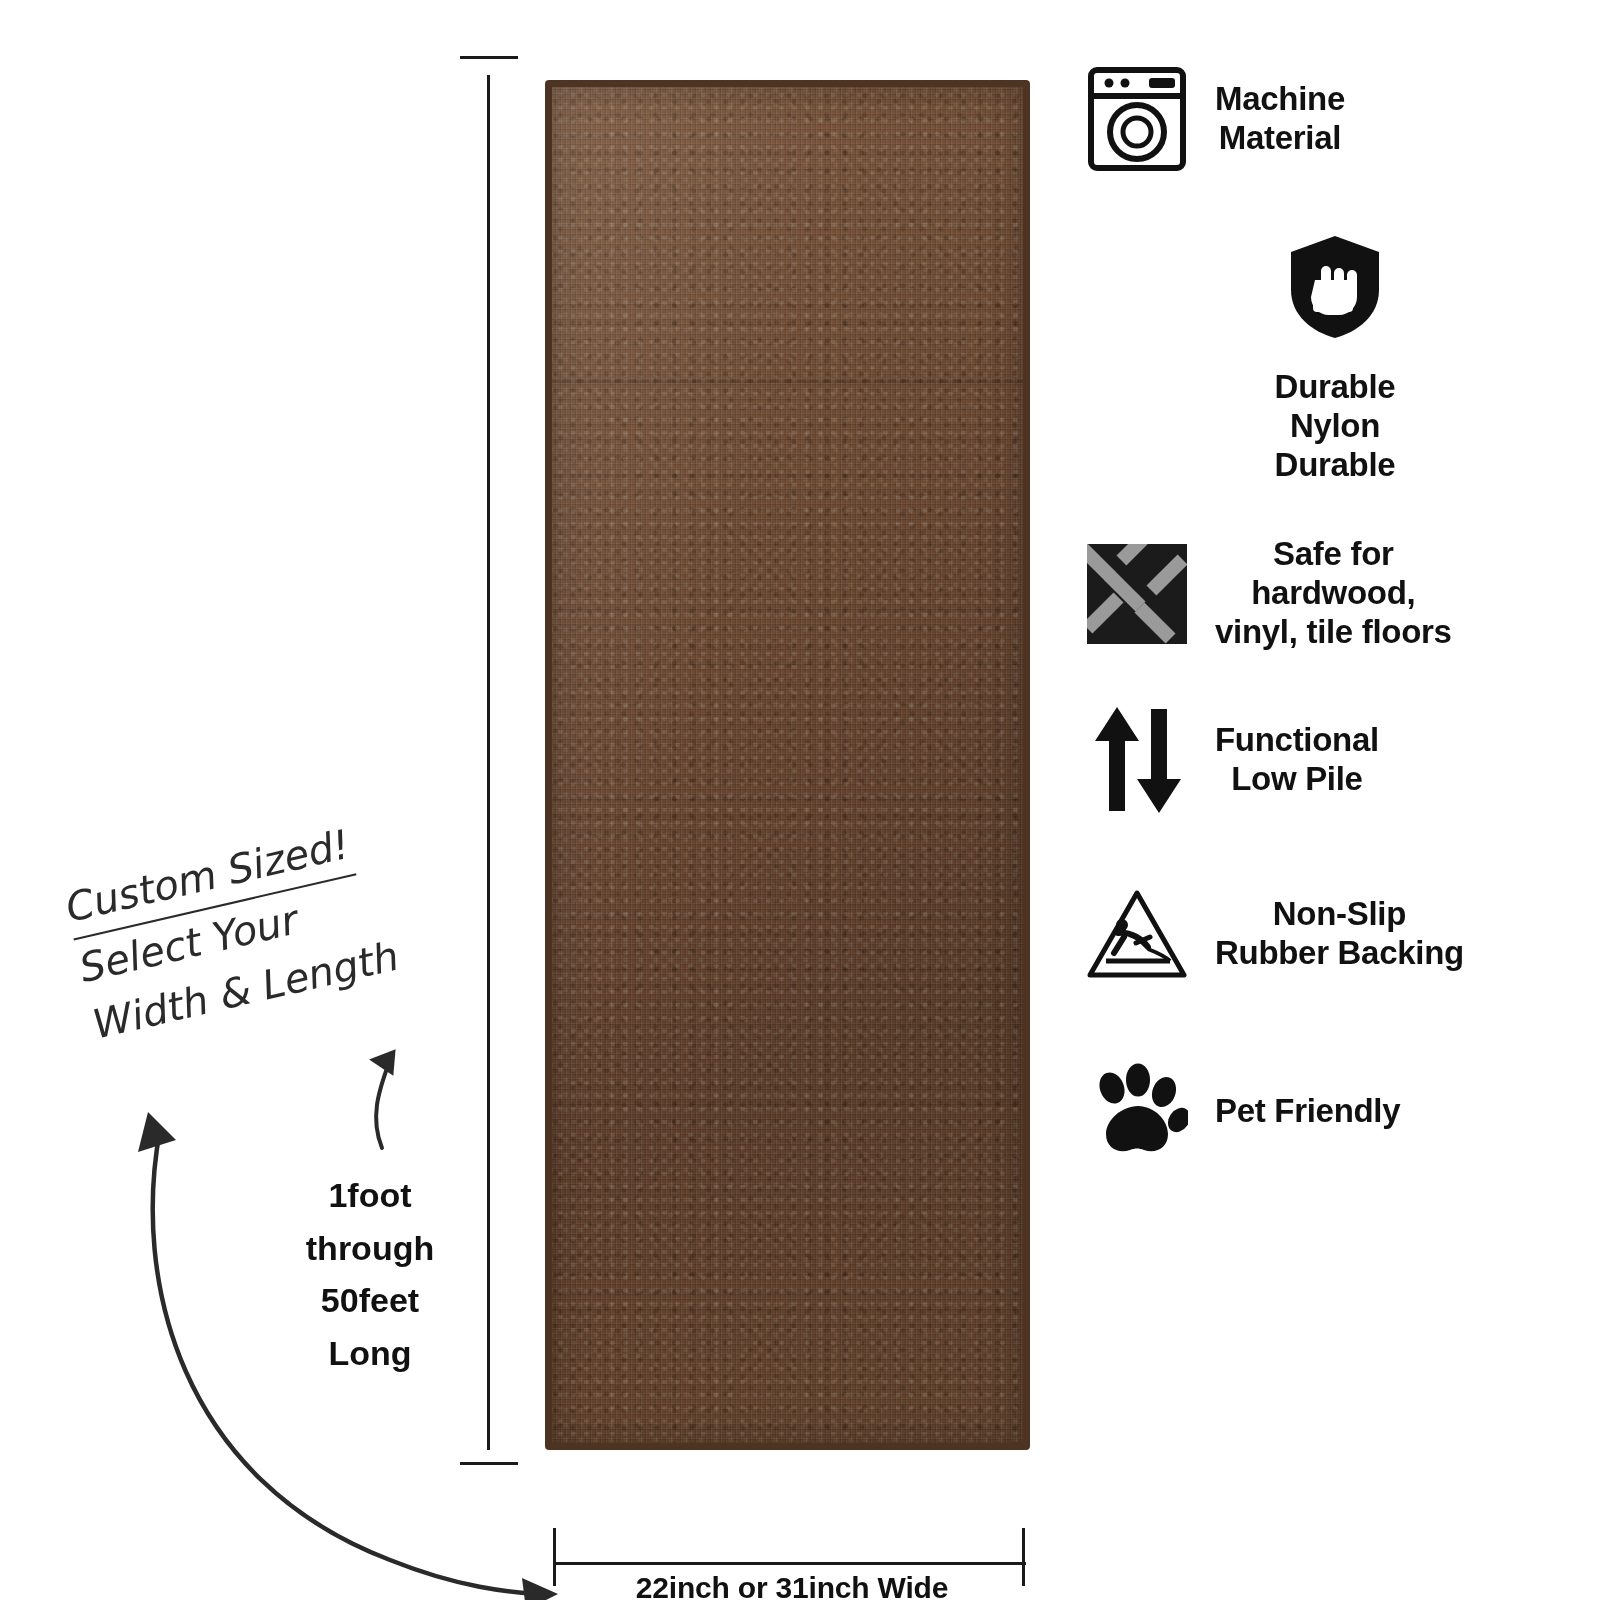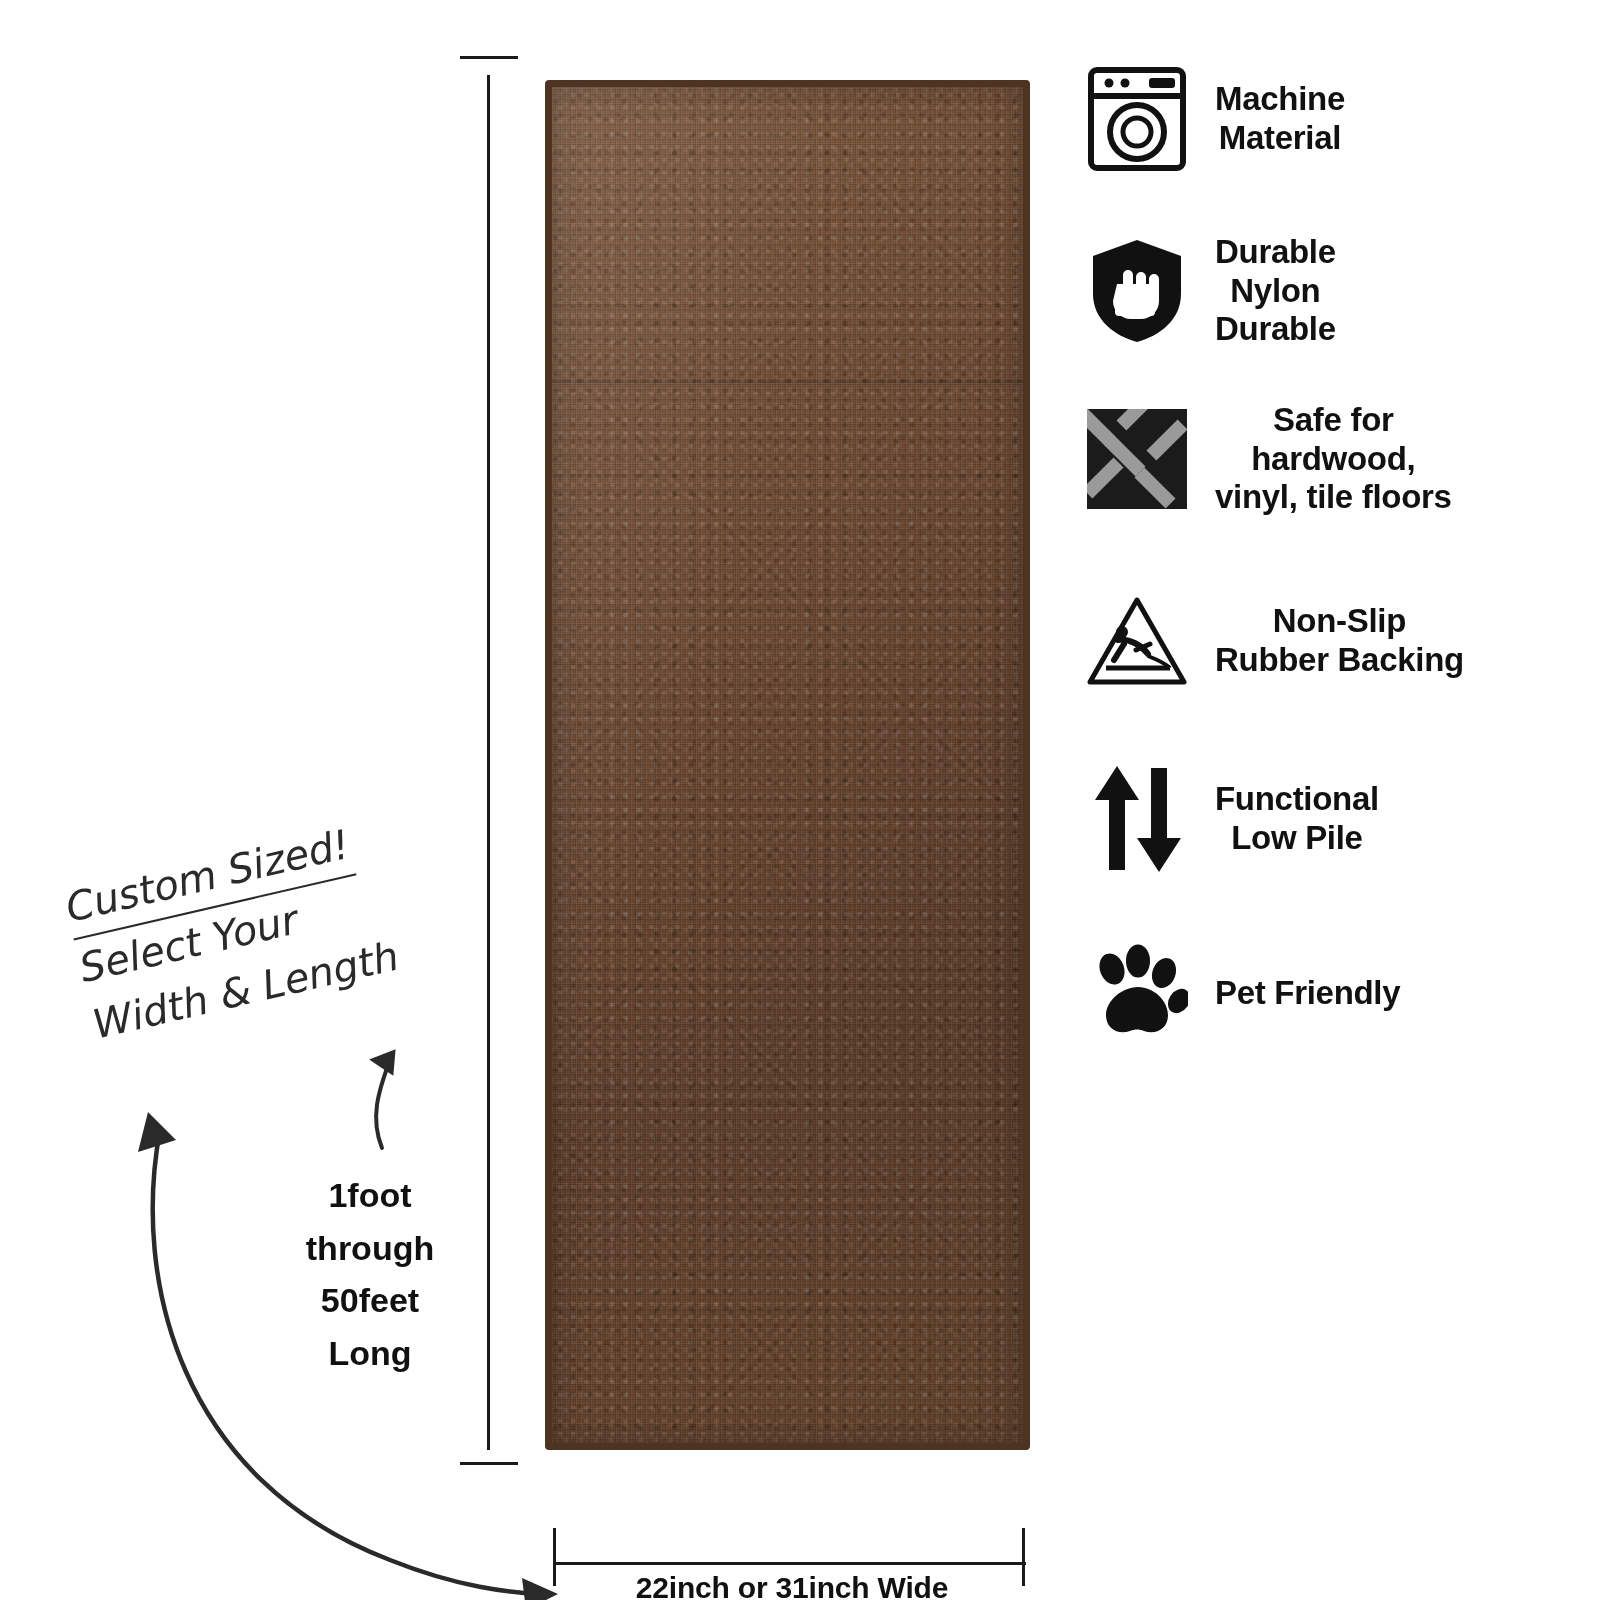--- a/index.html
+++ b/index.html
@@ -143,22 +143,22 @@
   }
   .feature-label {
     font-size: 33px;
     font-weight: 700;
     line-height: 1.18;
     color: #111;
     letter-spacing: -0.3px;
   }
   
   #row-washable { margin-bottom: 54px; }
-  #row-durable { margin-bottom: 50px; }
-  #row-safe { margin-bottom: 64px; }
+  #row-durable { margin-bottom: 50px; flex-direction: column; }
+  #row-safe { margin-bottom: 48px; }
   #row-lowpile { margin-bottom: 56px; }
   #row-nonslip { margin-bottom: 60px; }
   #row-stain { margin-bottom: 56px; }
 </style>
 </head>
 <body>
 
 <div id="rug-figure">
   <div id="rug-surface"></div>
   <div id="rug-seam"></div>
@@ -251,53 +251,53 @@
         </g>
       </svg>
     </div>
     <div class="feature-label">
       <div>Safe for</div>
       <div>hardwood,</div>
       <div>vinyl, tile floors</div>
     </div>
   </div>
 
+  <div class="feature-row" id="row-lowpile">
+    <div class="feature-icon">
+      <svg width="100" height="110" viewBox="0 0 100 110">
+        <g fill="#111">
+          <polygon points="30,2 8,36 22,36 22,106 38,106 38,36 52,36"></polygon>
+          <polygon points="72,108 94,74 80,74 80,4 64,4 64,74 50,74"></polygon>
+        </g>
+      </svg>
+    </div>
+    <div class="feature-label">
+      <div>Functional</div>
+      <div>Low Pile</div>
+    </div>
+  </div>
+
   <div class="feature-row" id="row-nonslip">
     <div class="feature-icon">
       <svg width="102" height="94" viewBox="0 0 102 94">
         <path d="M51 6 L98 88 H4 Z" fill="none" stroke="#111" stroke-width="5" stroke-linejoin="round"></path>
         <circle cx="36" cy="38" r="6" fill="#111"></circle>
         <path d="M32 46 C44 44, 56 52, 62 60" stroke="#111" stroke-width="6" fill="none" stroke-linecap="round"></path>
         <path d="M38 50 L28 66" stroke="#111" stroke-width="6" fill="none" stroke-linecap="round"></path>
         <path d="M50 56 L64 50" stroke="#111" stroke-width="5" fill="none" stroke-linecap="round"></path>
         <path d="M20 74 L84 74" stroke="#111" stroke-width="5"></path>
         <path d="M62 62 C72 66, 80 70, 84 74" stroke="#111" stroke-width="4" fill="none"></path>
       </svg>
     </div>
     <div class="feature-label">
       <div>Non-Slip</div>
       <div>Rubber Backing</div>
     </div>
   </div>
 
-  <div class="feature-row" id="row-lowpile">
-    <div class="feature-icon">
-      <svg width="100" height="110" viewBox="0 0 100 110">
-        <g fill="#111">
-          <polygon points="30,2 8,36 22,36 22,106 38,106 38,36 52,36"></polygon>
-          <polygon points="72,108 94,74 80,74 80,4 64,4 64,74 50,74"></polygon>
-        </g>
-      </svg>
-    </div>
-    <div class="feature-label">
-      <div>Functional</div>
-      <div>Low Pile</div>
-    </div>
-  </div>
-
 
   <div class="feature-row" id="row-pet">
     <div class="feature-icon">
       <svg width="102" height="100" viewBox="0 0 102 100">
         <g fill="#111">
           <ellipse cx="26" cy="26" rx="12" ry="16" transform="rotate(-20 26 26)"></ellipse>
           <ellipse cx="52" cy="18" rx="12" ry="16.5"></ellipse>
           <ellipse cx="78" cy="30" rx="11.5" ry="15.5" transform="rotate(20 78 30)"></ellipse>
           <ellipse cx="93" cy="58" rx="10" ry="13" transform="rotate(34 93 58)"></ellipse>
           <path d="M52 44 C68 44, 82 58, 82 72 C82 86, 70 92, 58 88 C53 86, 49 86, 44 88 C32 92, 20 86, 20 72 C20 58, 36 44, 52 44 Z"></path>

